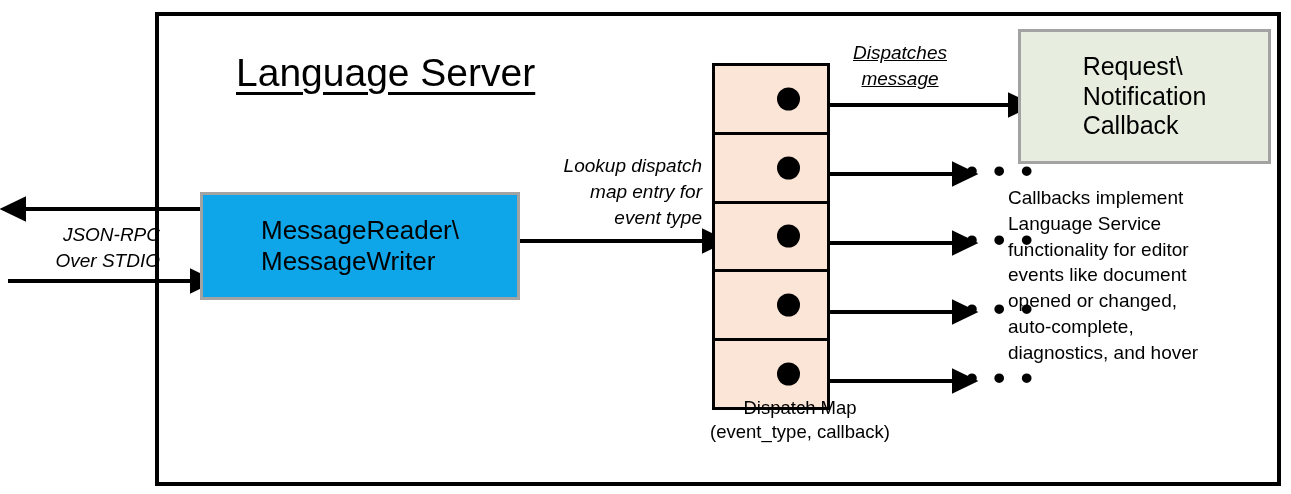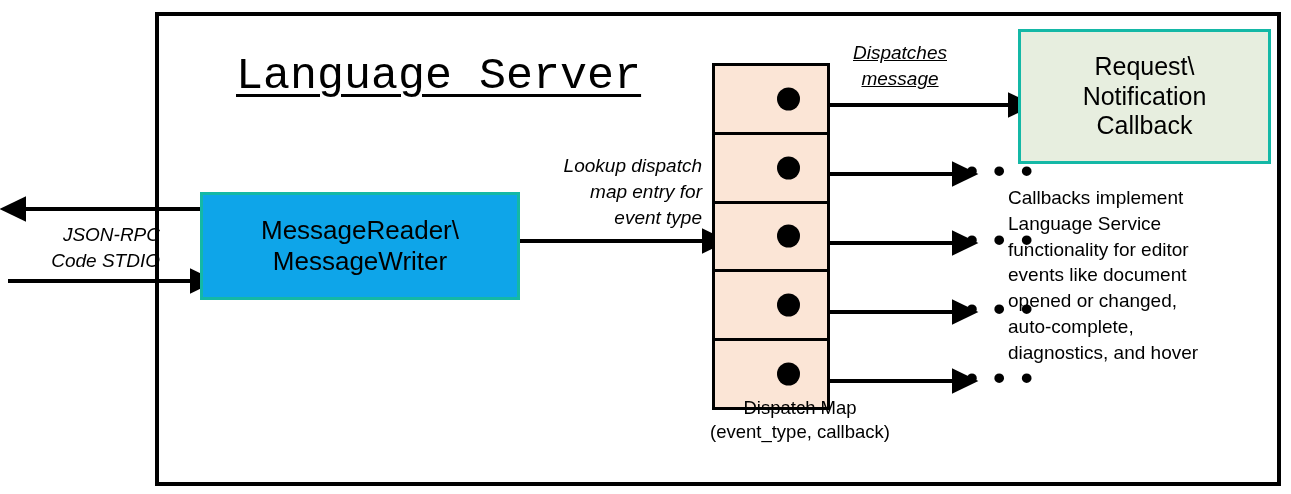--- a/index.html
+++ b/index.html
@@ -29,39 +29,38 @@
     border: 4px solid #000000;
     box-sizing: border-box;
     background: transparent;
   }
 
   
   .server-title {
     position: absolute;
     left: 236px;
     top: 52px;
-    font-size: 45px;
+    font-size: 39px;
     line-height: 1.1;
     color: #000;
     text-decoration: underline;
     text-underline-offset: 6px;
     text-decoration-thickness: 3px;
     white-space: nowrap;
-    font-family: Liberation Mono, monospace;
   }
 
   
   .node-box {
     position: absolute;
-    border: 3px solid #14b8a6;
+    border: 3px solid #a3a3a3;
     box-sizing: border-box;
     display: flex;
     align-items: center;
     justify-content: center;
-    text-align: center;
+    text-align: left;
   }
   .node-box .label {
     font-size: 26px;
     line-height: 1.18;
     white-space: pre-line;
   }
 
   .reader-box {
     left: 200px;
     top: 192px;
@@ -241,21 +240,21 @@
   </div>
   <div class="callbacks-desc">Callbacks implement
 Language Service
 functionality for editor
 events like document
 opened or changed,
 auto-complete,
 diagnostics, and hover</div>
 
   <div class="edge-label lbl-jsonrpc">JSON-RPC
-Code STDIO</div>
+Over STDIO</div>
   <div class="edge-label lbl-lookup">Lookup dispatch
 map entry for
 event type</div>
   <div class="edge-label lbl-dispatch">Dispatches
 message</div>
 
   <div class="ellipsis" style="left:966px; top:174px;">• • •</div>
   <div class="ellipsis" style="left:966px; top:243px;">• • •</div>
   <div class="ellipsis" style="left:966px; top:312px;">• • •</div>
   <div class="ellipsis" style="left:966px; top:381px;">• • •</div>

